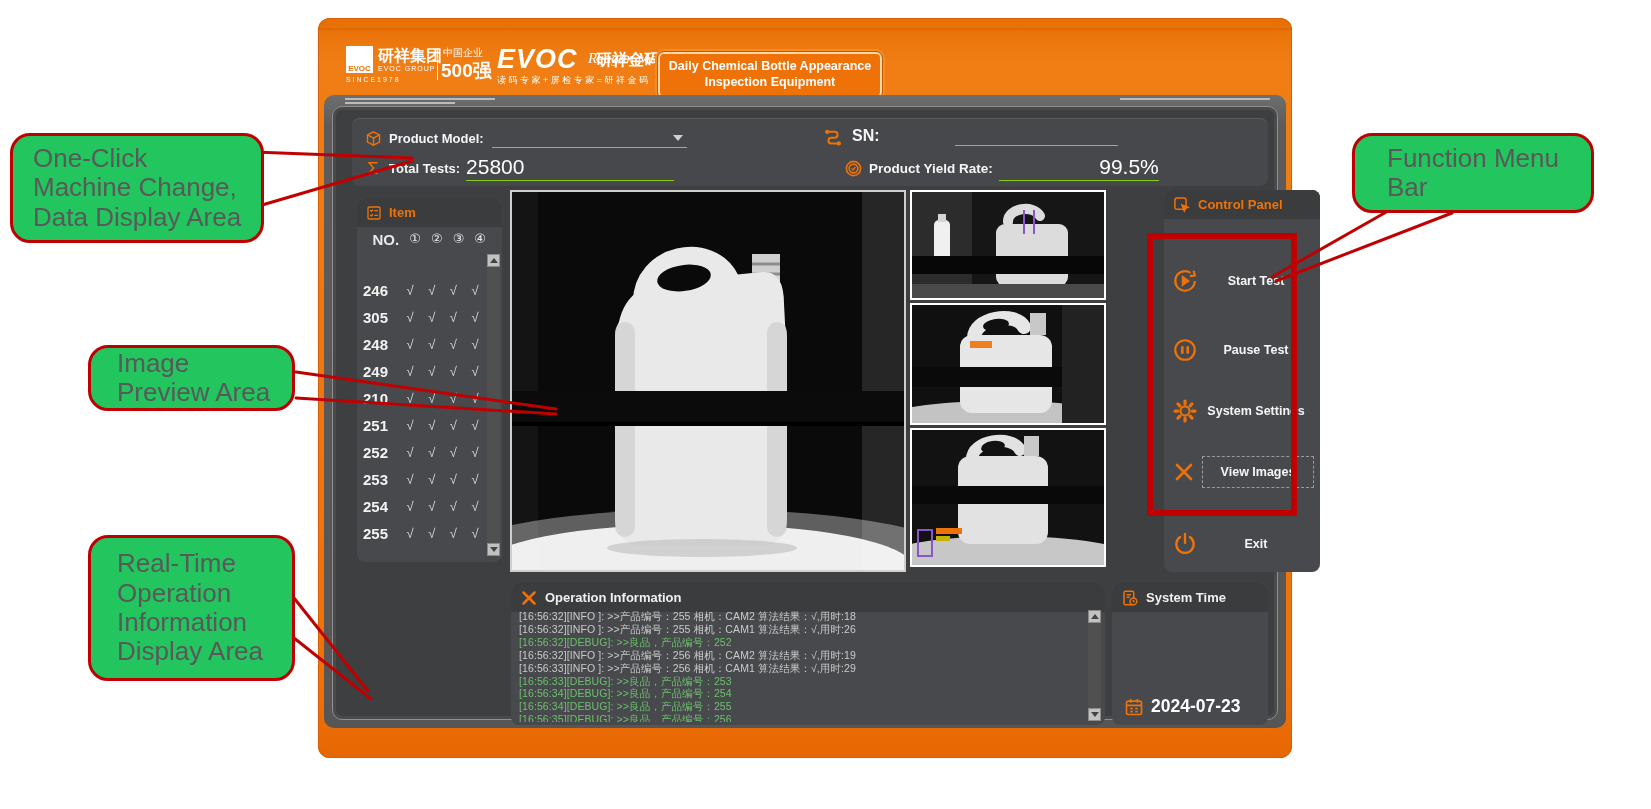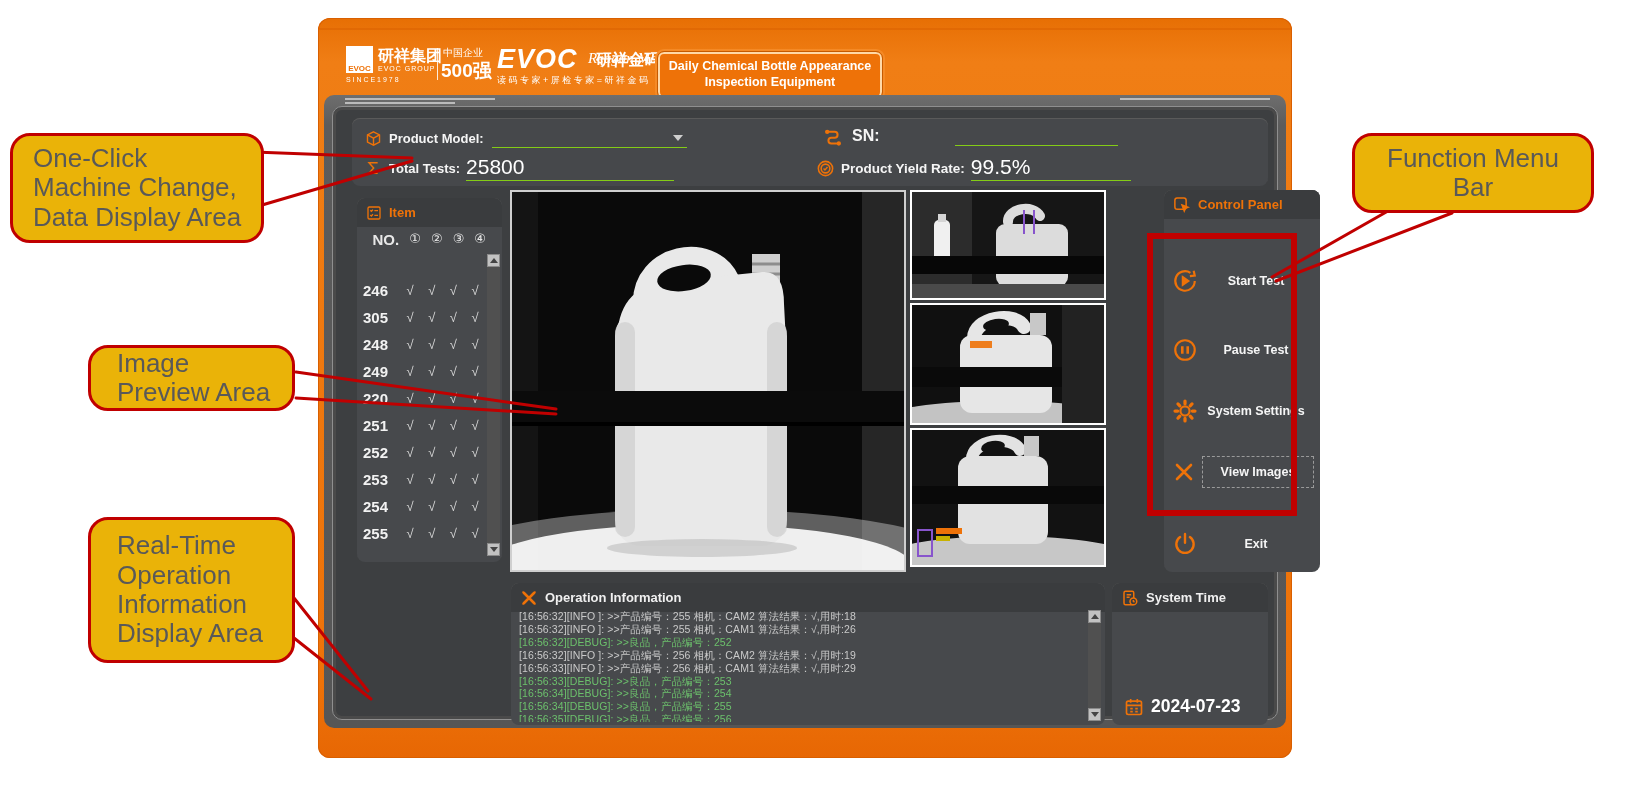--- a/index.html
+++ b/index.html
@@ -82,21 +82,21 @@
          font-size:10.5px; line-height:12.9px; color:#c9c9c9; letter-spacing:.1px; }
   .log-line { white-space:nowrap; }
   .log-line.debug { color:#6cc06c; }
 
   
   #time-panel { left:1112px; top:583px; width:156px; height:142px; }
   .daterow { position:absolute; left:12px; bottom:8px; display:flex; align-items:center; gap:7px;
              color:#ffffff; font-size:17.5px; font-weight:bold; }
 
   
-  .callout { position:absolute; background:#eab308; border:3.5px solid #c00000; border-radius:20px;
+  .callout { position:absolute; background:#22c55e; border:3.5px solid #c00000; border-radius:20px;
              color:#595959; font-size:26px; line-height:1.13; white-space:pre-line; z-index:30;
              display:flex; align-items:center; }
   #arrows { position:absolute; left:0; top:0; width:1651px; height:809px; z-index:25; pointer-events:none; }
   #redrect { position:absolute; left:1147px; top:233px; width:150px; height:283px;
              border:6px solid #c00000; z-index:20; }
 </style>
 </head>
 <body>
 
 <div id="app">
@@ -157,21 +157,21 @@
             <path d="M6 7h8a3.5 3.5 0 0 1 0 7h-4a3.5 3.5 0 0 0 0 7h8"></path>
             <circle cx="5" cy="7" r="1.4" fill="#ee7208"></circle>
             <circle cx="19" cy="21" r="1.4" fill="#ee7208"></circle>
           </svg>
       </span>
       <span class="lbl big" style="margin-left:8px;">SN:</span>
       <span class="uline" style="width:163px;margin-left:75px;">
         <span></span>
       </span>
     </div>
-    <div class="fieldrow" style="left:464px;top:37px;">
+    <div class="fieldrow" style="left:492px;top:37px;text-align:right;">
       <span class="icon">
         <svg width="19" height="19" viewBox="0 0 24 24" fill="none" stroke="#ee7208" stroke-width="2">
             <circle cx="12" cy="12" r="9"></circle>
             <circle cx="12" cy="12" r="5.5"></circle>
             <path d="m9.5 12 1.8 1.8 3.2-3.6" stroke-width="1.8"></path>
           </svg>
       </span>
       <span class="lbl" style="margin-left:6px;font-size:13.5px;">Product Yield Rate:</span>
       <span class="uline" style="width:160px;margin-left:6px;height:26px;">
         <span class="val">99.5%</span>
@@ -219,21 +219,21 @@
           <span class="row-check">√</span>
         </div>
         <div class="item-row">
           <span class="row-no">249</span>
           <span class="row-check">√</span>
           <span class="row-check">√</span>
           <span class="row-check">√</span>
           <span class="row-check">√</span>
         </div>
         <div class="item-row">
-          <span class="row-no">220</span>
+          <span class="row-no">210</span>
           <span class="row-check">√</span>
           <span class="row-check">√</span>
           <span class="row-check">√</span>
           <span class="row-check">√</span>
         </div>
         <div class="item-row">
           <span class="row-no">251</span>
           <span class="row-check">√</span>
           <span class="row-check">√</span>
           <span class="row-check">√</span>
@@ -479,20 +479,20 @@
       <line x1="1388" y1="211" x2="1272" y2="277"></line>
       <line x1="1452" y1="213" x2="1276" y2="281"></line>
     </g>
   </svg>
 
   <div class="callout" style="left:10px;top:133px;width:254px;height:110px;padding-left:20px;">One-Click
 Machine Change,
 Data Display Area</div>
   <div class="callout" style="left:88px;top:345px;width:207px;height:66px;padding-left:26px;">Image
 Preview Area</div>
-  <div class="callout" style="left:88px;top:517px;width:207px;height:146px;padding-left:26px;">Real-Time
+  <div class="callout" style="left:88px;top:535px;width:207px;height:146px;padding-left:26px;">Real-Time
 Operation
 Information
 Display Area</div>
-  <div class="callout" style="left:1352px;top:133px;width:242px;height:80px;justify-content:center;text-align:center;">Function Menu
+  <div class="callout" style="left:1352px;top:133px;width:242px;height:80px;justify-content:center;">Function Menu
 Bar</div>
 
 </div>
 
 </body></html>

